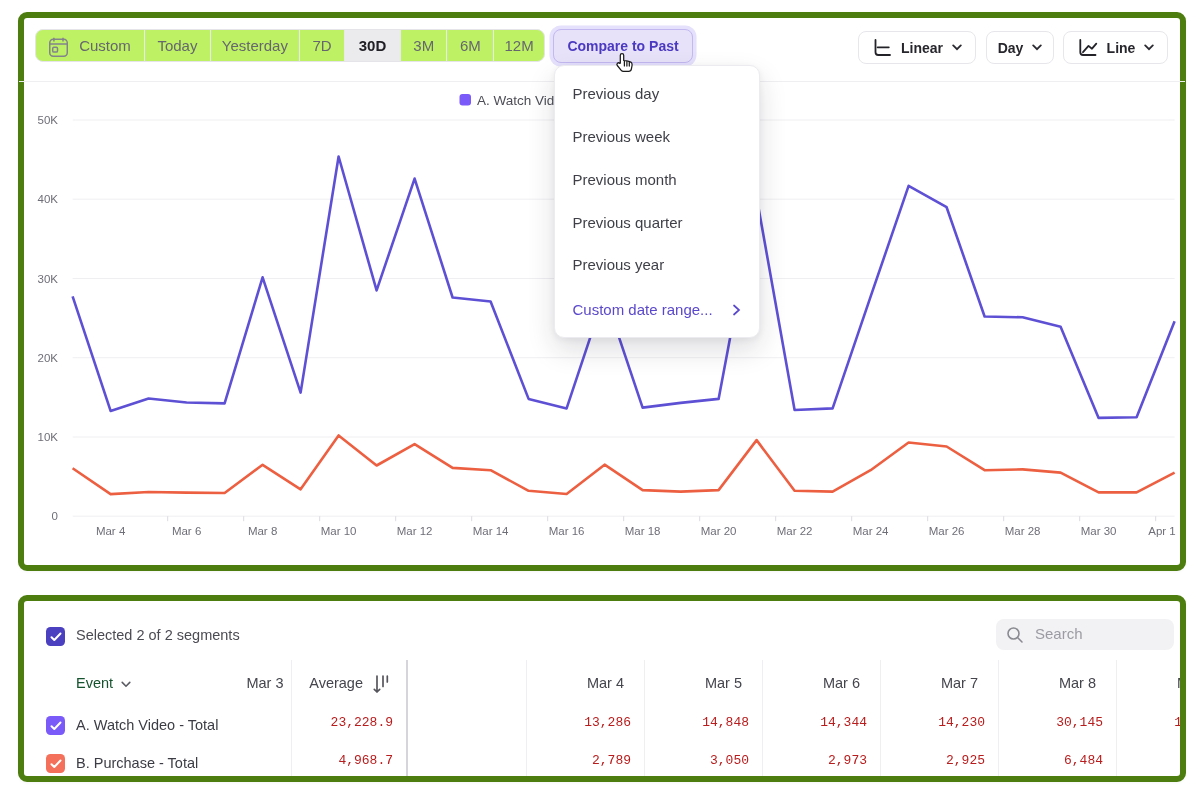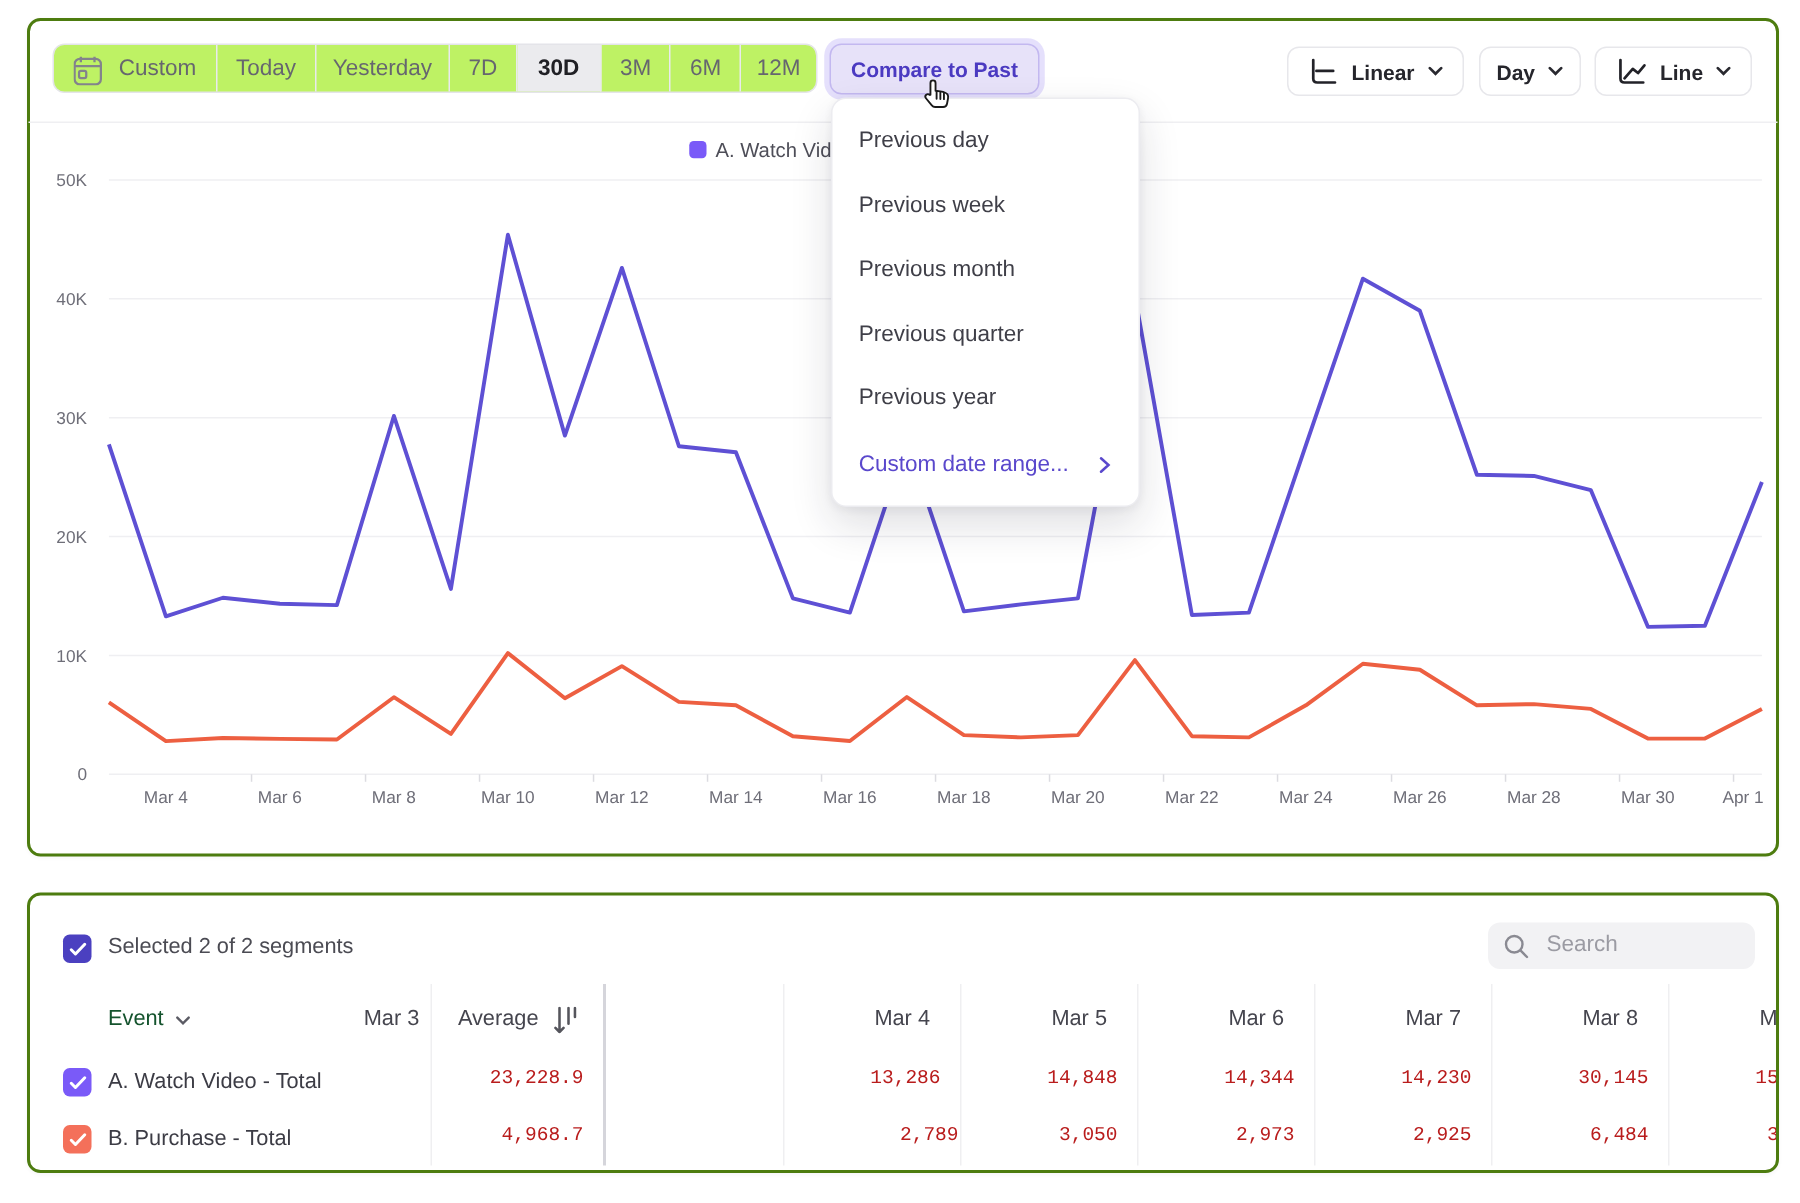--- a/index.html
+++ b/index.html
@@ -1,18 +1,18 @@
 <!DOCTYPE html>
 <html><head>
 <meta charset="utf-8">
 <style>
 * { margin:0; padding:0; box-sizing:border-box; }
 html,body { width:1200px; height:802px; background:#ffffff; font-family:"Liberation Sans",sans-serif; }
 body { position:relative; overflow:hidden; }
-.card { position:absolute; background:#fff; border:2px solid #4d7c0f; border-radius:9px; box-shadow:0 1px 3px rgba(30,30,40,0.04); }
+.card { position:absolute; background:#fff; border:6px solid #4d7c0f; border-radius:9px; box-shadow:0 1px 3px rgba(30,30,40,0.04); }
 #card1 { left:18px; top:12px; width:1168px; height:559px; }
 #card2 { left:18px; top:595px; width:1168px; height:187px; overflow:hidden; }
 .abs { position:absolute; }
 
 
 #toolbar-sep { position:absolute; left:19px; top:81px; width:1166px; height:1px; background:#efeff2; }
 #seg { position:absolute; left:35px; top:29px; height:33px; border:1px solid #e4e4e9; border-radius:8px; display:flex; align-items:stretch; background:#bef264; }
 #seg .sb { display:flex; align-items:center; justify-content:center; font-size:15px; color:#66666f; border-right:1px solid #e9e9ed; white-space:nowrap; }
 #seg .sb:last-child { border-right:none; }
 #seg .sel { background:#ebebee; color:#202025; font-weight:bold; }
@@ -221,19 +221,19 @@
   <div class="num" style="top:114px; left:0; width:961px; text-align:right;">14,230</div>
   <div class="num" style="top:114px; left:0; width:1079px; text-align:right;">30,145</div>
   <div class="num" style="top:114px; left:0; width:1197px; text-align:right;">15,393</div>
 
   <div class="cbx" style="left:22px; top:153px; background:#f4705a;"></div>
   <svg class="abs" style="left:25.5px; top:158px;" width="12" height="10" viewBox="0 0 12 10" fill="none" stroke="#fff" stroke-width="2" stroke-linecap="round" stroke-linejoin="round">
       <path d="M1.5 5.2 L4.3 8 L10.5 1.5"></path>
     </svg>
   <div class="rowlab" style="left:52px; top:153.5px;">B. Purchase - Total</div>
   <div class="num" style="top:152px; left:0; width:369px; text-align:right;">4,968.7</div>
-  <div class="num" style="top:152px; left:12px; width:607px; text-align:right;">2,789</div>
+  <div class="num" style="top:152px; left:0; width:607px; text-align:right;">2,789</div>
   <div class="num" style="top:152px; left:0; width:725px; text-align:right;">3,050</div>
   <div class="num" style="top:152px; left:0; width:843px; text-align:right;">2,973</div>
   <div class="num" style="top:152px; left:0; width:961px; text-align:right;">2,925</div>
   <div class="num" style="top:152px; left:0; width:1079px; text-align:right;">6,484</div>
   <div class="num" style="top:152px; left:0; width:1197px; text-align:right;">3,137</div>
 </div>
 
 </body></html>

